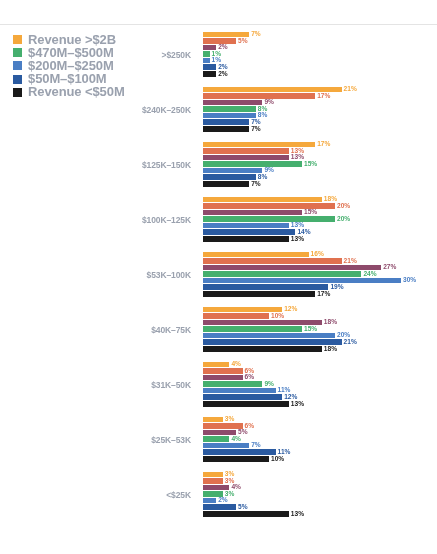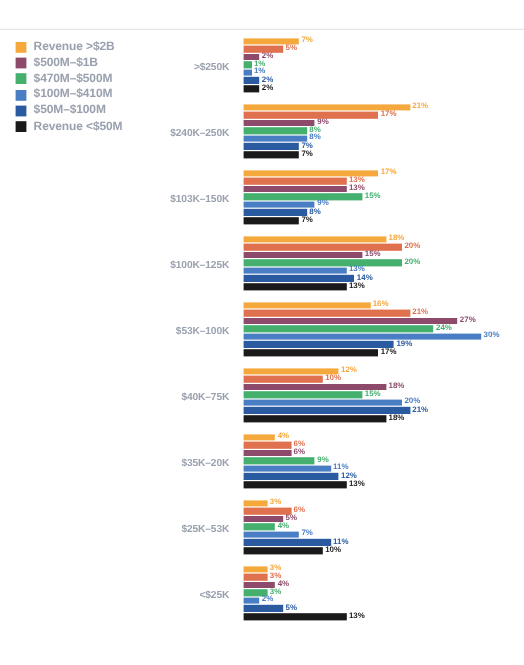--- a/index.html
+++ b/index.html
@@ -56,21 +56,21 @@
     align-items: center;
     height: 13.2px;
   }
   .legend-swatch {
     width: 9px;
     height: 9px;
     flex: 0 0 auto;
     margin-right: 6px;
   }
   .legend-label {
-    font-size: 10px;
+    font-size: 13px;
     color: #9aa1ae;
     font-weight: bold;
     letter-spacing: -0.1px;
     white-space: nowrap;
     line-height: 10px;
   }
 
   
   .groups {
     position: absolute;
@@ -127,30 +127,26 @@
 <div id="chart-root">
 
   <div class="title-rule"></div>
 
   <div class="legend">
       <div class="legend-row">
         <span class="legend-swatch" style="background: rgb(245, 168, 60);"></span>
         <span class="legend-label">Revenue &gt;$2B</span>
       </div>
       <div class="legend-row">
-        <span class="legend-swatch" style="background: rgb(142, 74, 107);"></span>
-        <span class="legend-label">$500M–$1B</span>
-      </div>
-      <div class="legend-row">
         <span class="legend-swatch" style="background: rgb(69, 175, 110);"></span>
         <span class="legend-label">$470M–$500M</span>
       </div>
       <div class="legend-row">
         <span class="legend-swatch" style="background: rgb(74, 126, 196);"></span>
-        <span class="legend-label">$100M–$410M</span>
+        <span class="legend-label">$200M–$250M</span>
       </div>
       <div class="legend-row">
         <span class="legend-swatch" style="background: rgb(42, 90, 160);"></span>
         <span class="legend-label">$50M–$100M</span>
       </div>
       <div class="legend-row">
         <span class="legend-swatch" style="background: rgb(26, 26, 26);"></span>
         <span class="legend-label">Revenue &lt;$50M</span>
       </div>
     </div>
@@ -216,21 +212,21 @@
             <div class="bar" style="background: rgb(42, 90, 160); width: 46.2px;"></div>
             <span class="bar-value" style="color: rgb(42, 90, 160);">7%</span>
           </div>
           <div class="bar-row">
             <div class="bar" style="background: rgb(26, 26, 26); width: 46.2px;"></div>
             <span class="bar-value" style="color: rgb(26, 26, 26);">7%</span>
           </div>
         </div>
       </div>
       <div class="group">
-        <div class="group-label">$103K–150K</div>
+        <div class="group-label">$125K–150K</div>
         <div class="bars">
           <div class="bar-row">
             <div class="bar" style="background: rgb(245, 168, 60); width: 112.2px;"></div>
             <span class="bar-value" style="color: rgb(245, 168, 60);">17%</span>
           </div>
           <div class="bar-row">
             <div class="bar" style="background: rgb(224, 113, 79); width: 85.8px;"></div>
             <span class="bar-value" style="color: rgb(224, 113, 79);">13%</span>
           </div>
           <div class="bar-row">
@@ -348,21 +344,21 @@
             <div class="bar" style="background: rgb(42, 90, 160); width: 138.6px;"></div>
             <span class="bar-value" style="color: rgb(42, 90, 160);">21%</span>
           </div>
           <div class="bar-row">
             <div class="bar" style="background: rgb(26, 26, 26); width: 118.8px;"></div>
             <span class="bar-value" style="color: rgb(26, 26, 26);">18%</span>
           </div>
         </div>
       </div>
       <div class="group">
-        <div class="group-label">$35K–20K</div>
+        <div class="group-label">$31K–50K</div>
         <div class="bars">
           <div class="bar-row">
             <div class="bar" style="background: rgb(245, 168, 60); width: 26.4px;"></div>
             <span class="bar-value" style="color: rgb(245, 168, 60);">4%</span>
           </div>
           <div class="bar-row">
             <div class="bar" style="background: rgb(224, 113, 79); width: 39.6px;"></div>
             <span class="bar-value" style="color: rgb(224, 113, 79);">6%</span>
           </div>
           <div class="bar-row">

